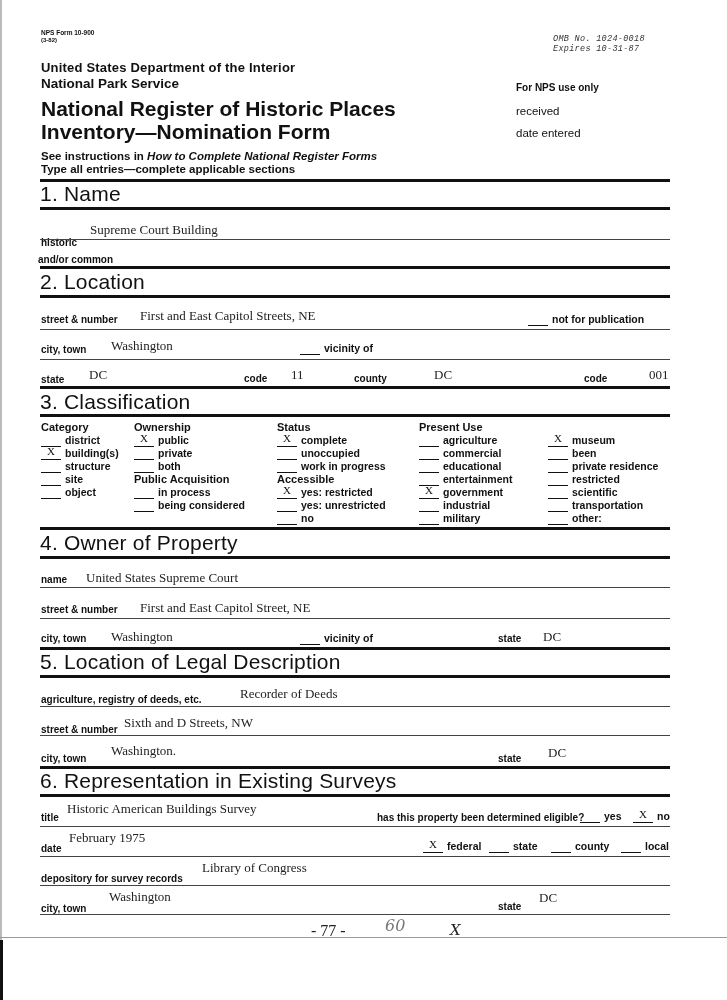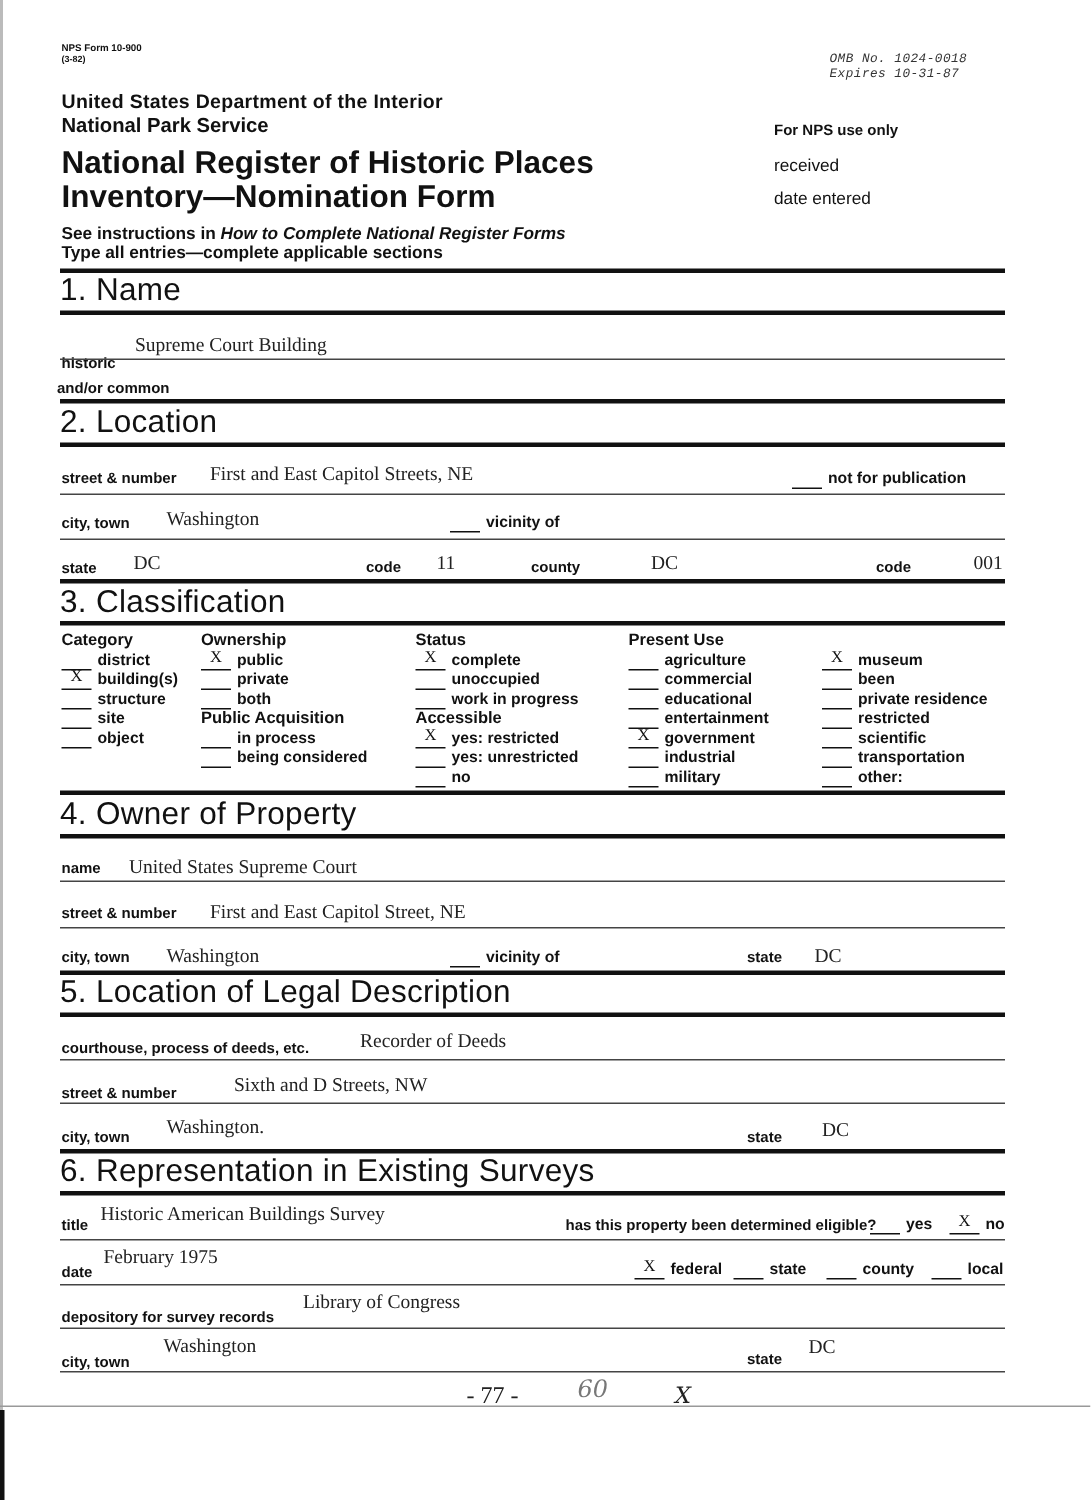--- a/index.html
+++ b/index.html
@@ -303,25 +303,25 @@
 <div class="abs cb-label" style="left:300px;top:632px;">
     <span class="blank"></span>
     <span>vicinity of</span>
   </div>
 <div class="label" style="left:498px;top:633px;">state</div>
 <div class="abs typed" style="left:543px;top:629px;">DC</div>
 
 <div class="hr-thick" style="top:647px;"></div>
 <div class="section-title" style="top:650px;">5.  Location of Legal Description</div>
 <div class="hr-thick" style="top:675px;"></div>
-<div class="label" style="left:41px;top:694px;">courthouse, process of deeds, etc.</div>
+<div class="label" style="left:41px;top:694px;">agriculture, registry of deeds, etc.</div>
 <div class="abs typed" style="left:240px;top:686px;">Recorder of Deeds</div>
 <div class="hr-thin" style="top:706px;"></div>
 <div class="label" style="left:41px;top:724px;">street &amp; number</div>
-<div class="abs typed" style="left:156px;top:715px;">Sixth and D Streets, NW</div>
+<div class="abs typed" style="left:124px;top:715px;">Sixth and D Streets, NW</div>
 <div class="hr-thin" style="top:735px;"></div>
 <div class="label" style="left:41px;top:753px;">city, town</div>
 <div class="abs typed" style="left:111px;top:743px;">Washington.</div>
 <div class="label" style="left:498px;top:753px;">state</div>
 <div class="abs typed" style="left:548px;top:745px;">DC</div>
 
 <div class="hr-thick" style="top:766px;"></div>
 <div class="section-title" style="top:769px;">6.  Representation in Existing Surveys</div>
 <div class="hr-thick" style="top:794px;"></div>
 <div class="label" style="left:41px;top:812px;">title</div>

